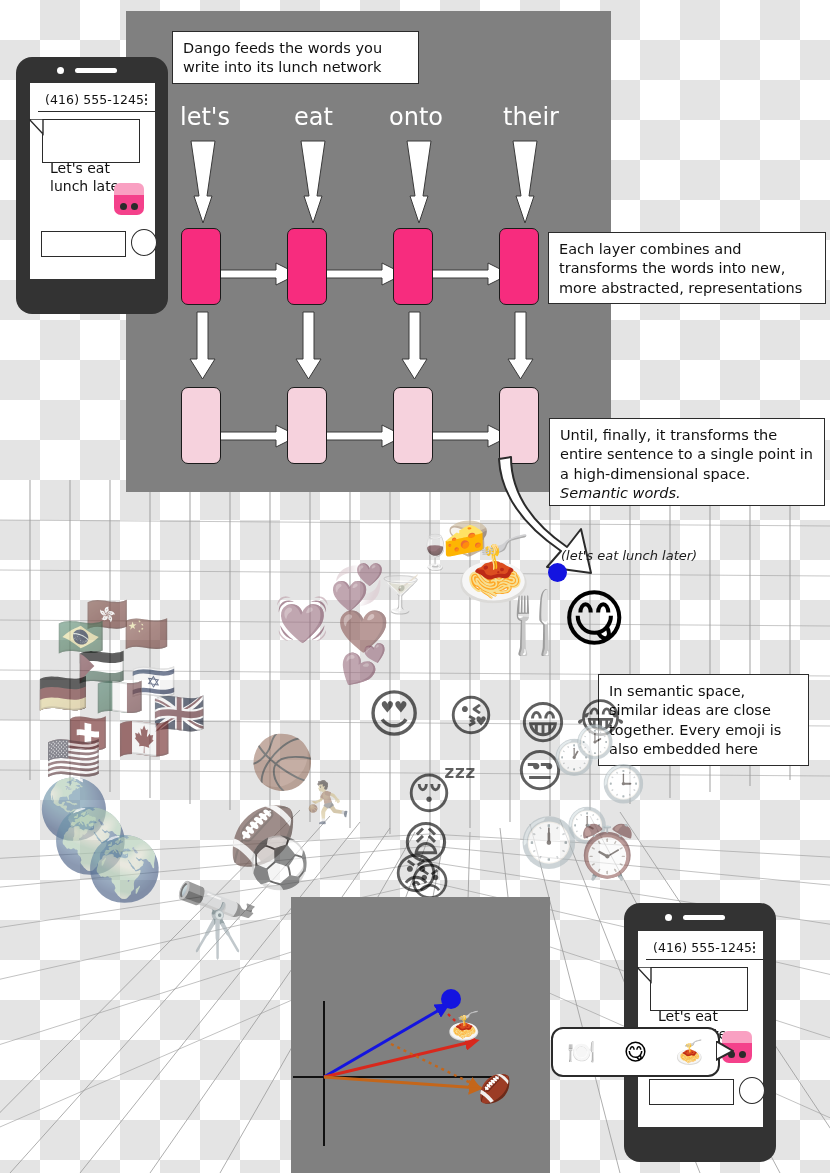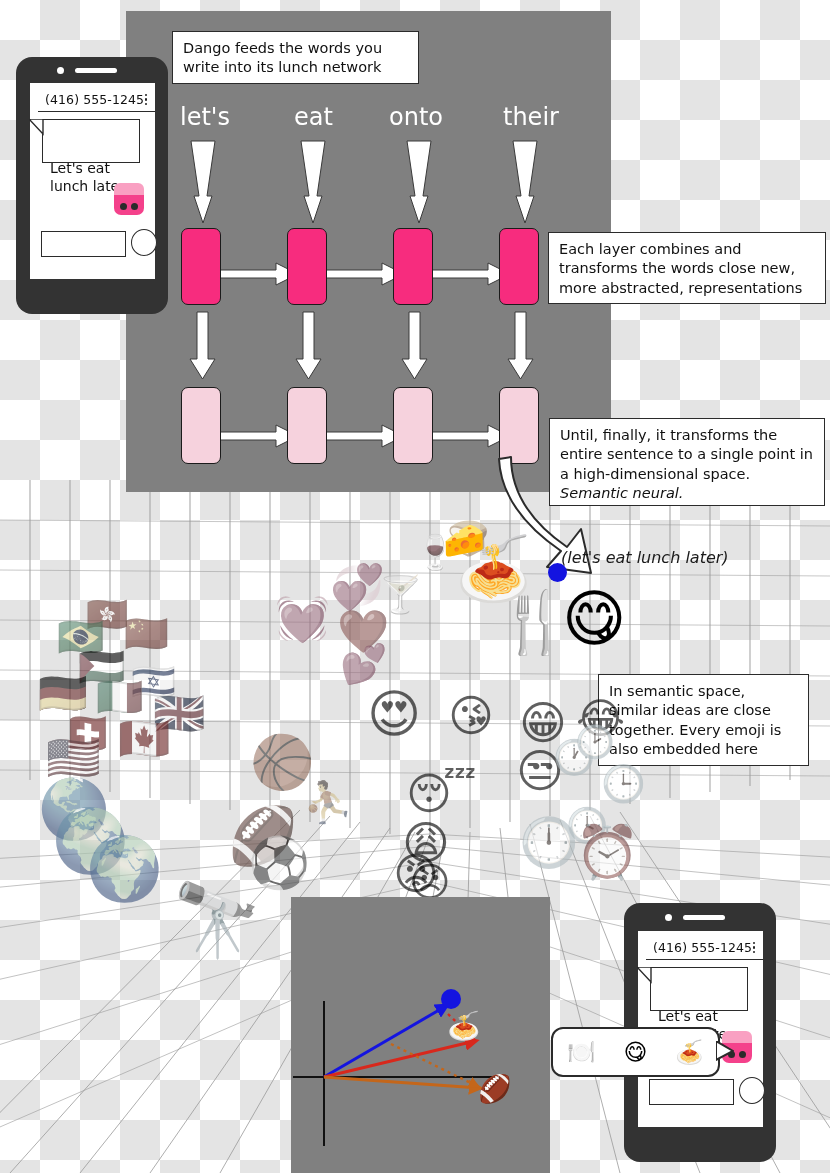--- a/index.html
+++ b/index.html
@@ -75,21 +75,21 @@
   #sugg{position:absolute;left:551px;top:1027px;width:165px;height:46px;
     background:#fff;border:2px solid #2b2b2b;border-radius:12px;
     display:flex;align-items:center;justify-content:space-around;font-size:23px;}
   #sugg .tail{position:absolute;right:-16px;top:12px;width:18px;height:20px;}
 
   
   .em{position:absolute;line-height:1;user-select:none;}
   .dim{opacity:.62;filter:grayscale(72%);}
   #blue-dot{position:absolute;left:548px;top:563px;width:19px;height:19px;
      background:#1414e0;border-radius:50%;}
-  #pt-label{position:absolute;left:561px;top:548px;font-size:16px;font-style:italic;color:#1b1b1b;white-space:nowrap;}
+  #pt-label{position:absolute;left:561px;top:548px;font-size:13px;font-style:italic;color:#1b1b1b;white-space:nowrap;}
 
   
   #proj-svg{position:absolute;left:291px;top:978px;width:259px;height:170px;}
   .proj-em{position:absolute;font-size:27px;line-height:1;}
 </style>
 </head>
 <body>
 
 <div id="checker"></div>
 
@@ -204,24 +204,24 @@
 <div class="cell pale" style="left:181px;top:387px;width:40px;height:77px;"></div>
 <div class="cell pale" style="left:287px;top:387px;width:40px;height:77px;"></div>
 <div class="cell pale" style="left:393px;top:387px;width:40px;height:77px;"></div>
 <div class="cell pale" style="left:499px;top:387px;width:40px;height:77px;"></div>
 
 <svg id="big-arrow" viewBox="0 0 130 135">
   <path d="M16 2 C 16 40, 40 70, 72 92 L 86 74 L 96 118 L 52 112 L 66 96 C 34 74, 6 44, 4 4 z" fill="#ffffff" stroke="#2b2b2b" stroke-width="2" stroke-linejoin="round"></path>
 </svg>
 
 <div class="callout" id="co-feed">Dango feeds the words you write into its lunch network</div>
-<div class="callout" id="co-layer">Each layer combines and transforms the words close new, more abstracted, representations</div>
+<div class="callout" id="co-layer">Each layer combines and transforms the words into new, more abstracted, representations</div>
 <div class="callout" id="co-until">
   <span>Until, finally, it transforms the entire sentence to a single point in a high-dimensional space.</span>
-  <i>Semantic neural.</i>
+  <i>Semantic words.</i>
 </div>
 <div class="callout" id="co-sem">In semantic space, similar ideas are close together. Every emoji is also embedded here</div>
 <div class="callout" id="co-proj">Dango suggests emoji by the length of their projection onto your sentence in this space.</div>
 
 <div id="emoji-layer">
     <div class="em dim" style="left: 86px; top: 597px; font-size: 34px;">🇭🇰</div>
     <div class="em dim" style="left: 57px; top: 618px; font-size: 38px;">🇧🇷</div>
     <div class="em dim" style="left: 124px; top: 616px; font-size: 36px;">🇨🇳</div>
     <div class="em dim" style="left: 78px; top: 648px; font-size: 38px;">🇵🇸</div>
     <div class="em dim" style="left: 131px; top: 664px; font-size: 36px;">🇮🇱</div>

